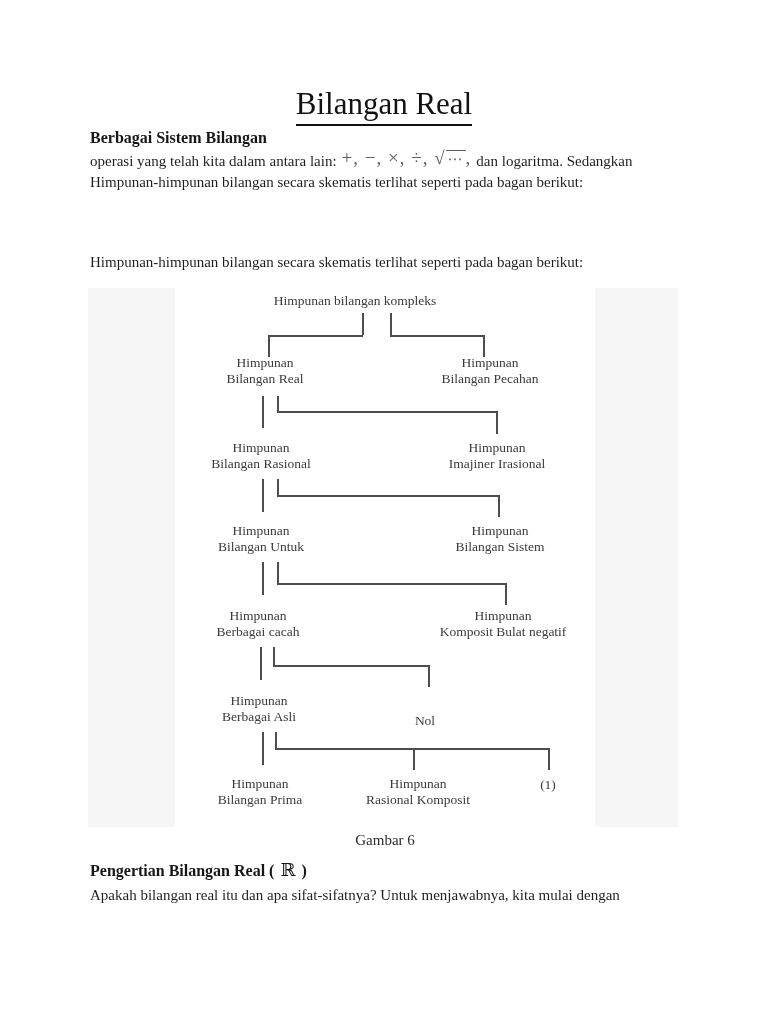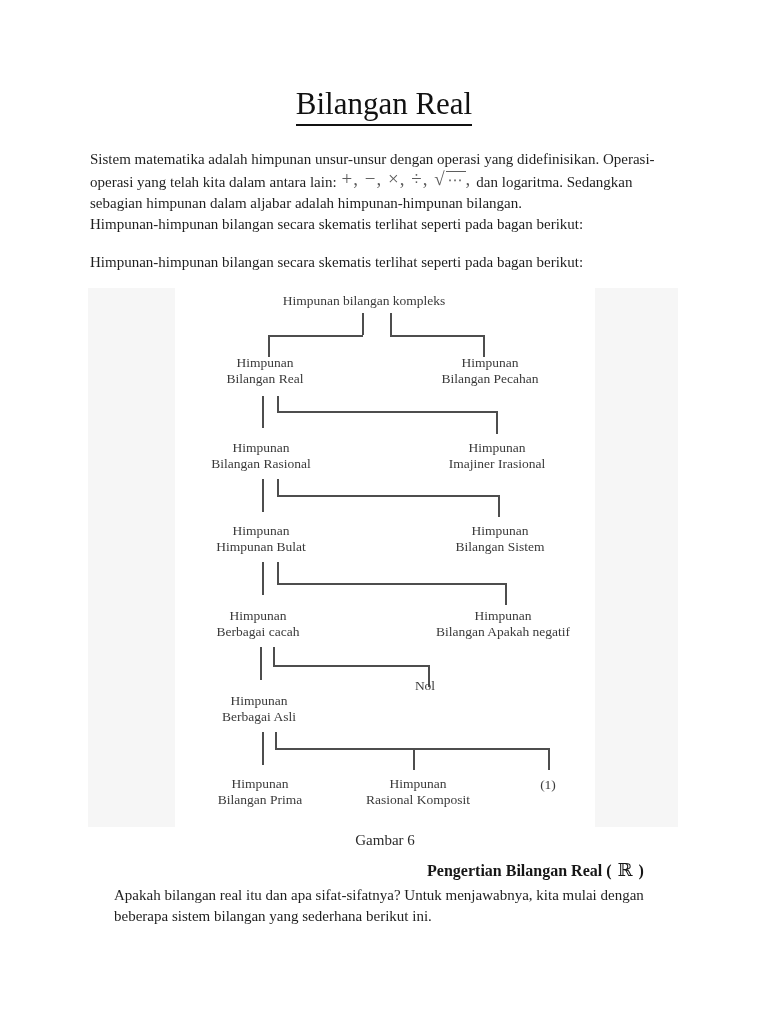--- a/index.html
+++ b/index.html
@@ -35,39 +35,38 @@
     font-size:13.5px; line-height:16px; color:#3a3a3a; white-space:nowrap;
   }
   .node span { display:block; }
   .vl { position:absolute; width:1.5px; background:#4d4d4d; }
   .hl { position:absolute; height:1.5px; background:#4d4d4d; }
   .caption {
     position:absolute; left:385px; top:832px; transform:translateX(-50%);
     font-size:15px; color:#2c2c2c; white-space:nowrap;
   }
   .section2 { position:absolute; left:90px; top:860px; font-size:15px; line-height:21.5px; }
-  .section2 .h2 { font-size:16px; margin-bottom:3px;text-align:right; }
+  .section2 .h2 { font-size:16px; margin-bottom:3px; }
   .bb { font-size:18px; margin:0 2px; font-weight:normal; }
-  .s2line { white-space:nowrap;margin-left:24px; }
+  .s2line { white-space:nowrap; }
 </style>
 </head>
 <body>
 
 <div class="page">
 
   <h1 class="title"><span>Bilangan Real</span></h1>
 
+  <div class="h2 heading1">Berbagai Sistem Bilangan</div>
 
   <div class="para">
-    <div class="line">Sistem matematika adalah himpunan unsur-unsur dengan operasi yang didefinisikan. Operasi-</div>
     <div class="line">
       <span>operasi yang telah kita dalam antara lain:</span><span class="math"><span>+, −, ×, ÷,</span>
         <span class="radical"><span>√</span><span class="vinculum">⋯</span><span>,</span></span></span><span>dan logaritma. Sedangkan</span>
     </div>
-    <div class="line">sebagian himpunan dalam aljabar adalah himpunan-himpunan bilangan.</div>
     <div class="line">Himpunan-himpunan bilangan secara skematis terlihat seperti pada bagan berikut:</div>
   </div>
 
   <div class="repeat-line">Himpunan-himpunan bilangan secara skematis terlihat seperti pada bagan berikut:</div>
 
   <div class="diagram">
     <div class="backdrop bd-left"></div>
     <div class="backdrop bd-right"></div>
 
     <div class="vl" style="left:362px;top:313px;height:22px"></div>
@@ -96,76 +95,75 @@
     <div class="vl" style="left:273px;top:647px;height:18px"></div>
     <div class="hl" style="left:273px;top:665px;width:155px"></div>
     <div class="vl" style="left:428px;top:665px;height:22px"></div>
 
     <div class="vl" style="left:262px;top:732px;height:33px"></div>
     <div class="vl" style="left:275px;top:732px;height:16px"></div>
     <div class="hl" style="left:275px;top:748px;width:273px"></div>
     <div class="vl" style="left:413px;top:748px;height:22px"></div>
     <div class="vl" style="left:548px;top:748px;height:22px"></div>
 
-    <div class="node" style="left:364px;top:293px">
+    <div class="node" style="left:355px;top:293px">
       <span>Himpunan bilangan kompleks</span>
     </div>
     <div class="node" style="left:265px;top:355px">
       <span>Himpunan</span>
       <span>Bilangan Real</span>
     </div>
     <div class="node" style="left:490px;top:355px">
       <span>Himpunan</span>
       <span>Bilangan Pecahan</span>
     </div>
     <div class="node" style="left:261px;top:440px">
       <span>Himpunan</span>
       <span>Bilangan Rasional</span>
     </div>
     <div class="node" style="left:497px;top:440px">
       <span>Himpunan</span>
       <span>Imajiner Irasional</span>
     </div>
     <div class="node" style="left:261px;top:523px">
       <span>Himpunan</span>
-      <span>Himpunan Bulat</span>
+      <span>Bilangan Untuk</span>
     </div>
     <div class="node" style="left:500px;top:523px">
       <span>Himpunan</span>
       <span>Bilangan Sistem</span>
     </div>
     <div class="node" style="left:258px;top:608px">
       <span>Himpunan</span>
       <span>Berbagai cacah</span>
     </div>
     <div class="node" style="left:503px;top:608px">
       <span>Himpunan</span>
-      <span>Bilangan Apakah negatif</span>
+      <span>Komposit Bulat negatif</span>
     </div>
     <div class="node" style="left:259px;top:693px">
       <span>Himpunan</span>
       <span>Berbagai Asli</span>
     </div>
-    <div class="node" style="left:425px;top:678px">
+    <div class="node" style="left:425px;top:713px">
       <span>Nol</span>
     </div>
     <div class="node" style="left:260px;top:776px">
       <span>Himpunan</span>
       <span>Bilangan Prima</span>
     </div>
     <div class="node" style="left:418px;top:776px">
       <span>Himpunan</span>
       <span>Rasional Komposit</span>
     </div>
     <div class="node" style="left:548px;top:777px">
       <span>(1)</span>
     </div>
 
     <div class="caption">Gambar 6</div>
   </div>
 
   <div class="section2">
     <div class="h2"><span>Pengertian Bilangan Real (</span> <span class="bb">ℝ</span> <span>)</span></div>
     <div class="s2line">Apakah bilangan real itu dan apa sifat-sifatnya? Untuk menjawabnya, kita mulai dengan</div>
-    <div class="s2line">beberapa sistem bilangan yang sederhana berikut ini.</div>
   </div>
 
 </div>
 
 </body></html>

